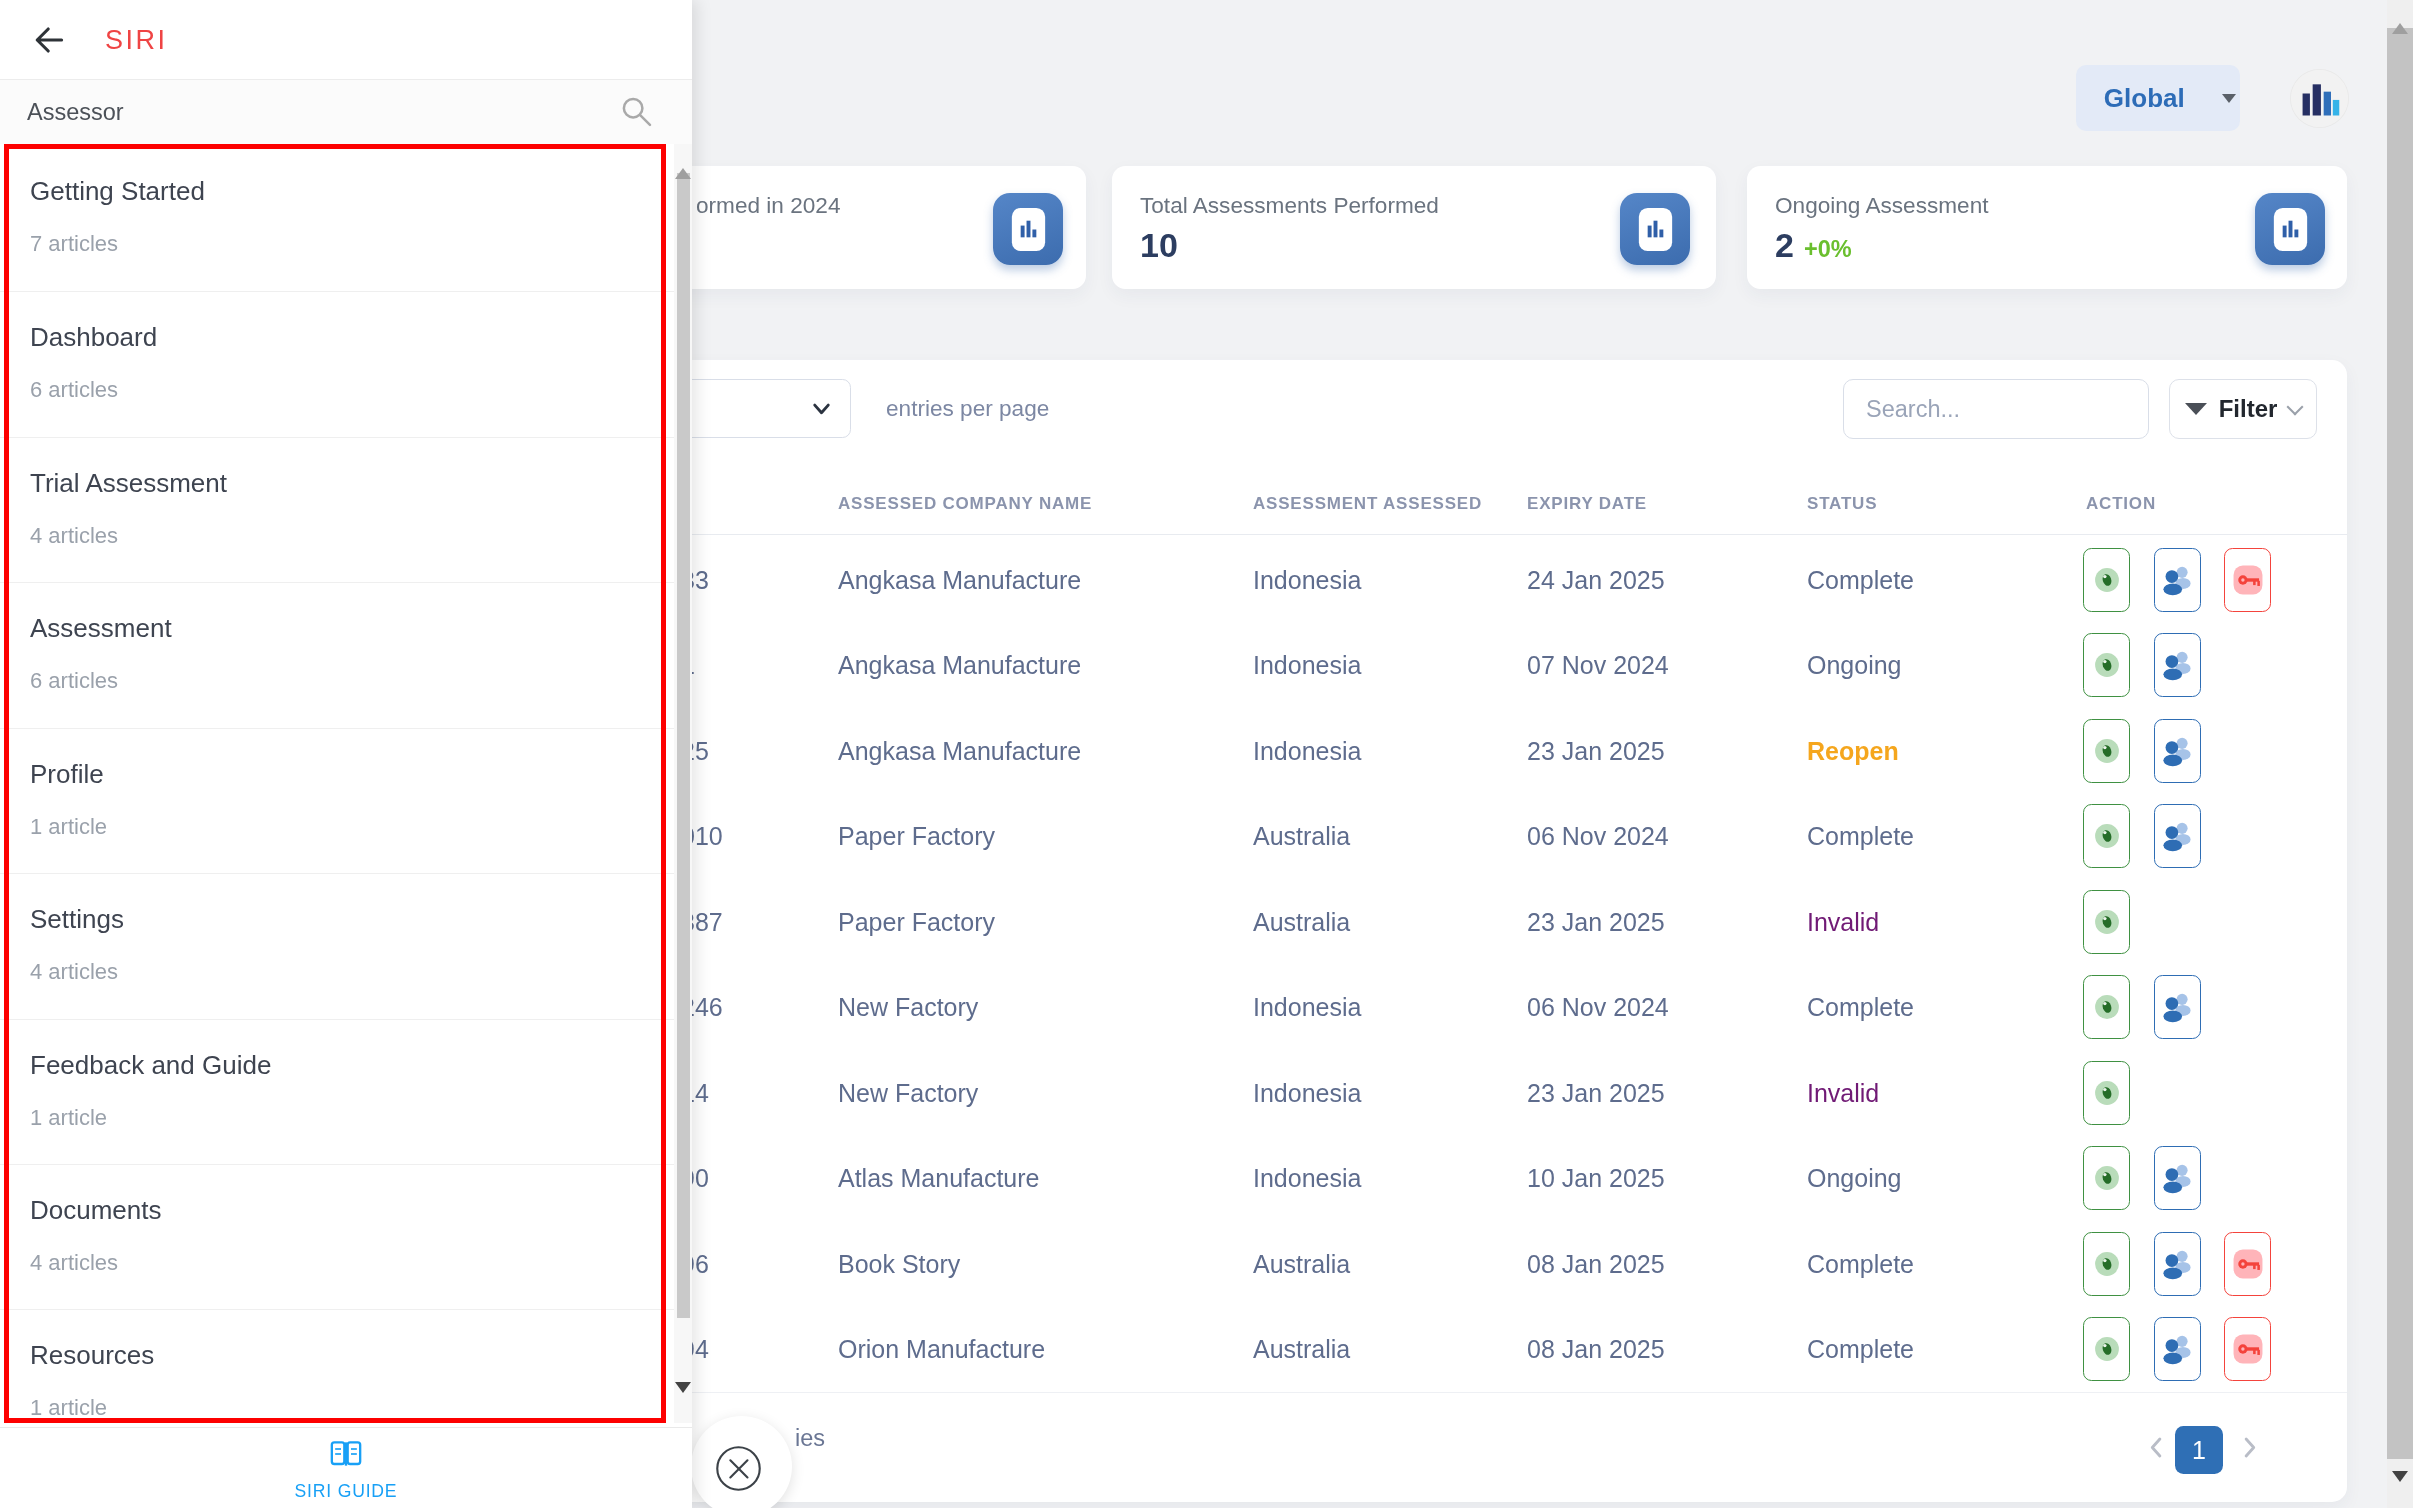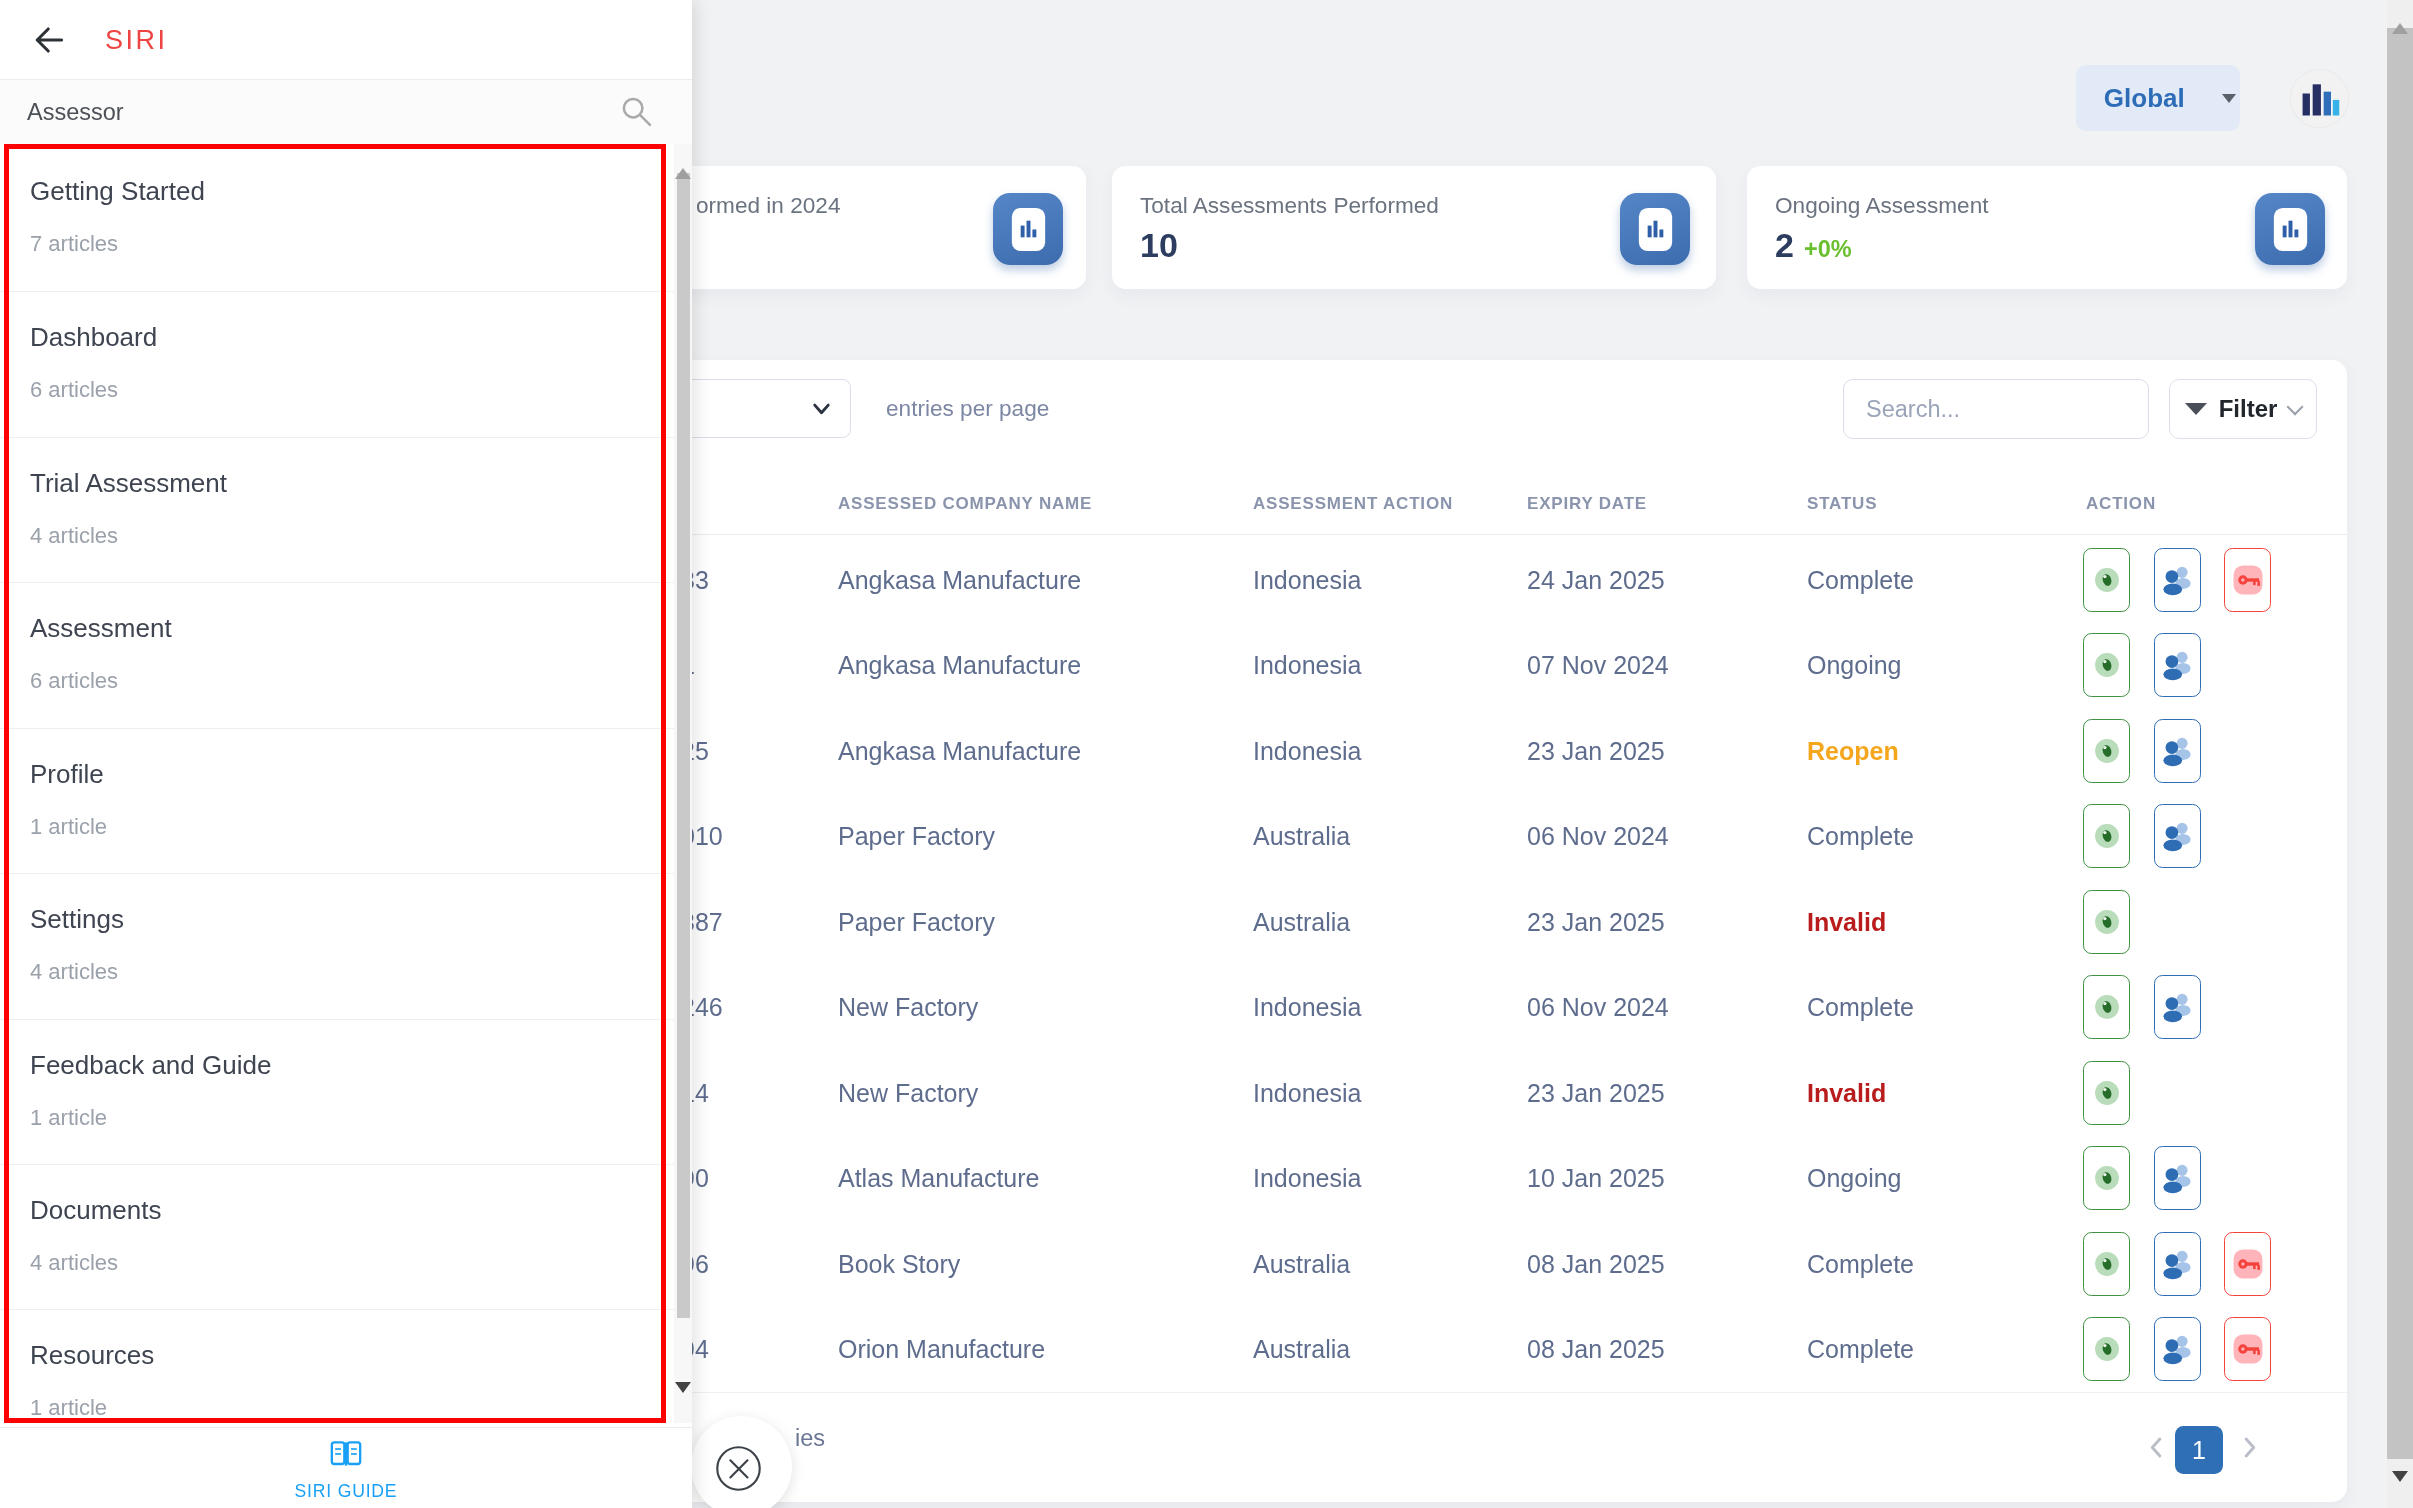--- a/index.html
+++ b/index.html
@@ -43,21 +43,21 @@
   .thead span{position:absolute;top:0;height:60px;display:flex;align-items:center;
     font-size:17px;font-weight:bold;color:#8b94ad;letter-spacing:0.8px;}
   .trow{position:absolute;left:503px;width:1844px;height:86px;border-bottom:1.7px solid #eef0f4;background:#fff;}
   .cell{position:absolute;top:0;height:86px;display:flex;align-items:center;font-size:25px;color:#5e6c8d;white-space:nowrap;}
   .cell.id{left:178px;}
   .cell.co{left:335px;}
   .cell.cn{left:750px;}
   .cell.ex{left:1024px;}
   .cell.st{left:1304px;font-weight:500;}
   .cell.st[data-status="reopen"]{color:#f5a61d;font-weight:bold;}
-  .cell.st[data-status="invalid"]{color:#b91c1c;font-weight:bold;}
+  .cell.st[data-status="invalid"]{color:#701a75;font-weight:normal;}
   .acts{position:absolute;left:1580px;top:0;height:86px;display:flex;align-items:center;gap:23.5px;}
   .act{width:47px;height:64px;border-radius:8.4px;background:#fff;display:flex;align-items:center;justify-content:center;
     padding:0;cursor:pointer;border:1.7px solid #ccc;}
   .act.view{border-color:#3f9142;}
   .act.team{border-color:#2e6db4;}
   .act.key{border-color:#f4433c;}
 
   .tfoot-frag{left:795px;top:1425px;font-size:23.5px;color:#6a7694;}
   .pag-chevron{background:none;border:none;cursor:pointer;position:absolute;top:1434px;padding:0;}
   .page-btn{left:2175px;top:1426px;width:48px;height:48px;border-radius:8.4px;background:#2f6fb5;border:none;cursor:pointer;
@@ -231,21 +231,21 @@
 
   <input class="abs search-input" type="text" placeholder="Search..." style="">
   <button class="abs filter-btn">
     <span class="funnel"></span>
     <span class="lbl">Filter</span>
     <span class="mini-chevron"></span>
   </button>
 
   <div class="abs thead">
     <span style="left:335px;">ASSESSED COMPANY NAME</span>
-    <span style="left:750px;">ASSESSMENT ACTION</span>
+    <span style="left:750px;">ASSESSMENT ASSESSED</span>
     <span style="left:1024px;">EXPIRY DATE</span>
     <span style="left:1304px;">STATUS</span>
     <span style="left:1583px;">ACTION</span>
   </div>
 
   <div class="trow" style="top:537px;">
     <span class="cell id">33</span>
     <span class="cell co">Angkasa Manufacture</span>
     <span class="cell cn">Indonesia</span>
     <span class="cell ex">24 Jan 2025</span>

